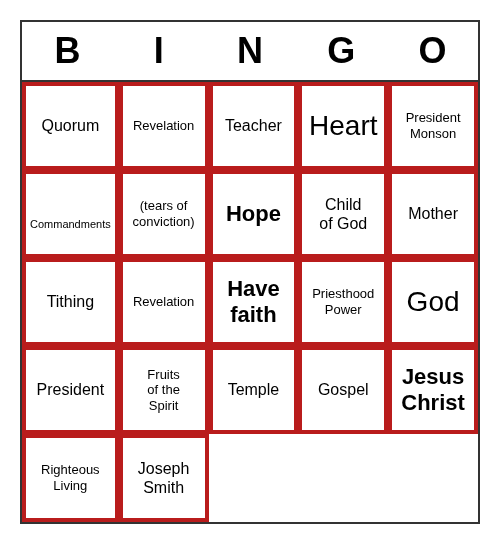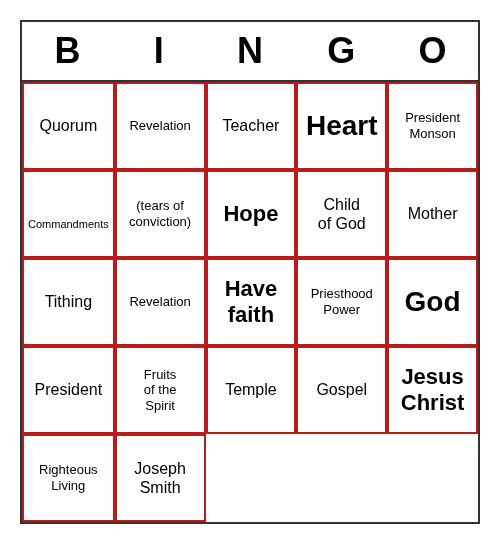--- a/index.html
+++ b/index.html
@@ -27,35 +27,35 @@
       font-weight: bold;
       padding: 8px 0;
       font-family: Arial, sans-serif;
     }
     .bingo-grid {
       display: grid;
       grid-template-columns: repeat(5, 1fr);
       grid-template-rows: repeat(5, 1fr);
     }
     .bingo-cell {
-      border: 2px solid #b91c1c;
+      border: 4px solid #b91c1c;
       min-height: 88px;
       display: flex;
       align-items: center;
       justify-content: center;
       text-align: center;
       padding: 4px;
       font-family: Arial, sans-serif;
     }
     .bingo-cell span {
       display: block;
       line-height: 1.2;
     }
     
-    .size-xl { font-size: 28px; font-weight: bold; }
+    .size-xl { font-size: 28px; font-weight: normal; }
     .size-lg { font-size: 22px; font-weight: bold; }
     .size-md { font-size: 16px; }
     .size-sm { font-size: 13px; }
     .size-xs { font-size: 11px; margin-top: 21px; }
   </style>
 </head>
 <body>
 
 <div class="bingo-card">
   <div class="bingo-header">

